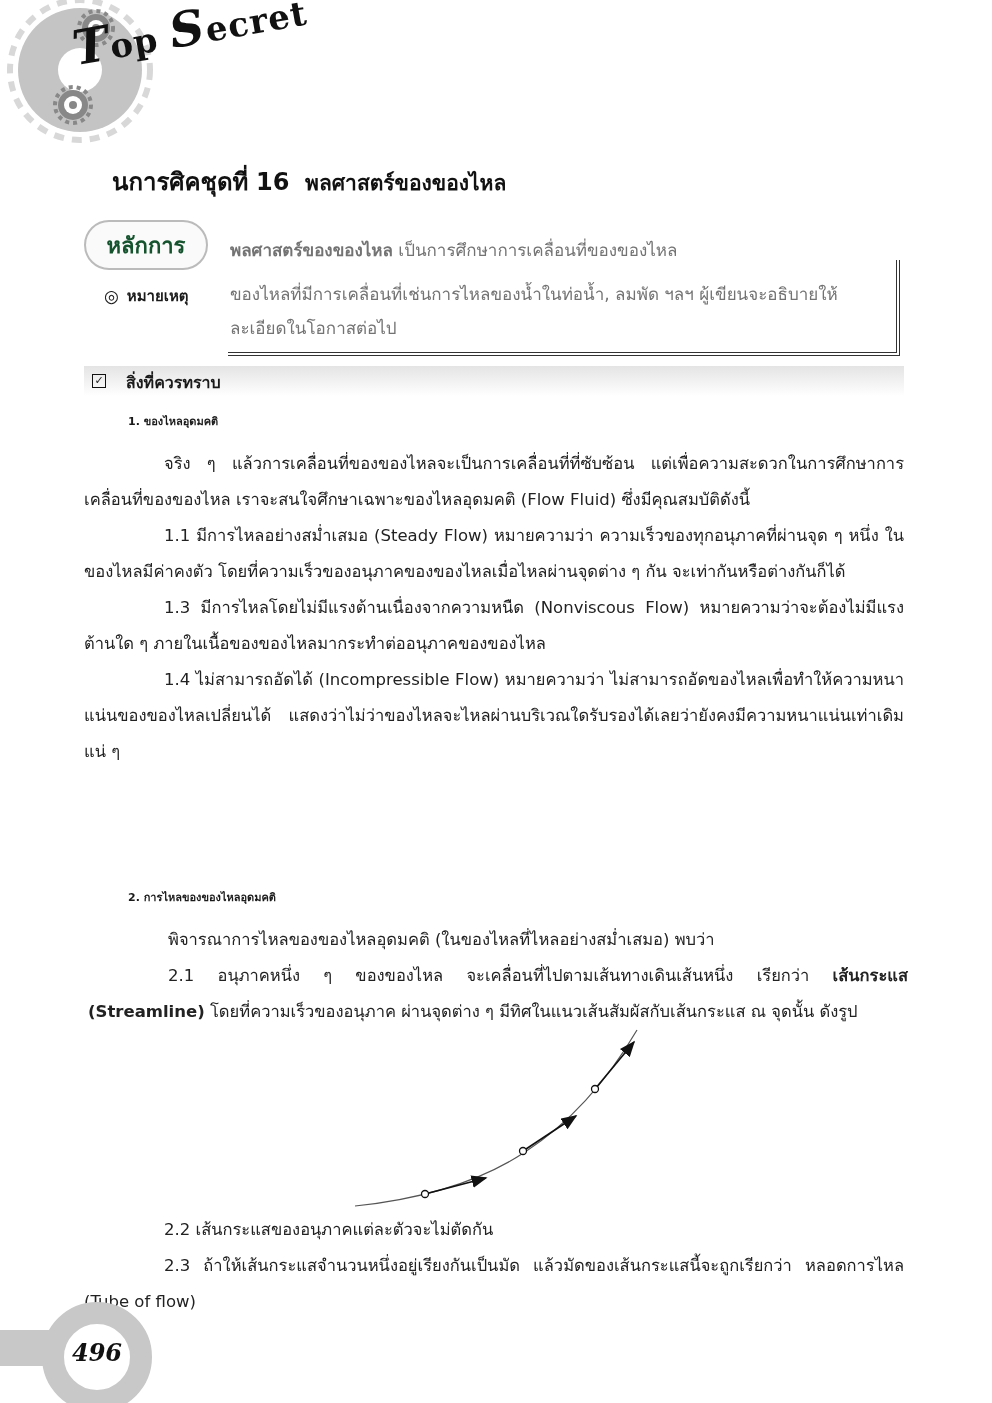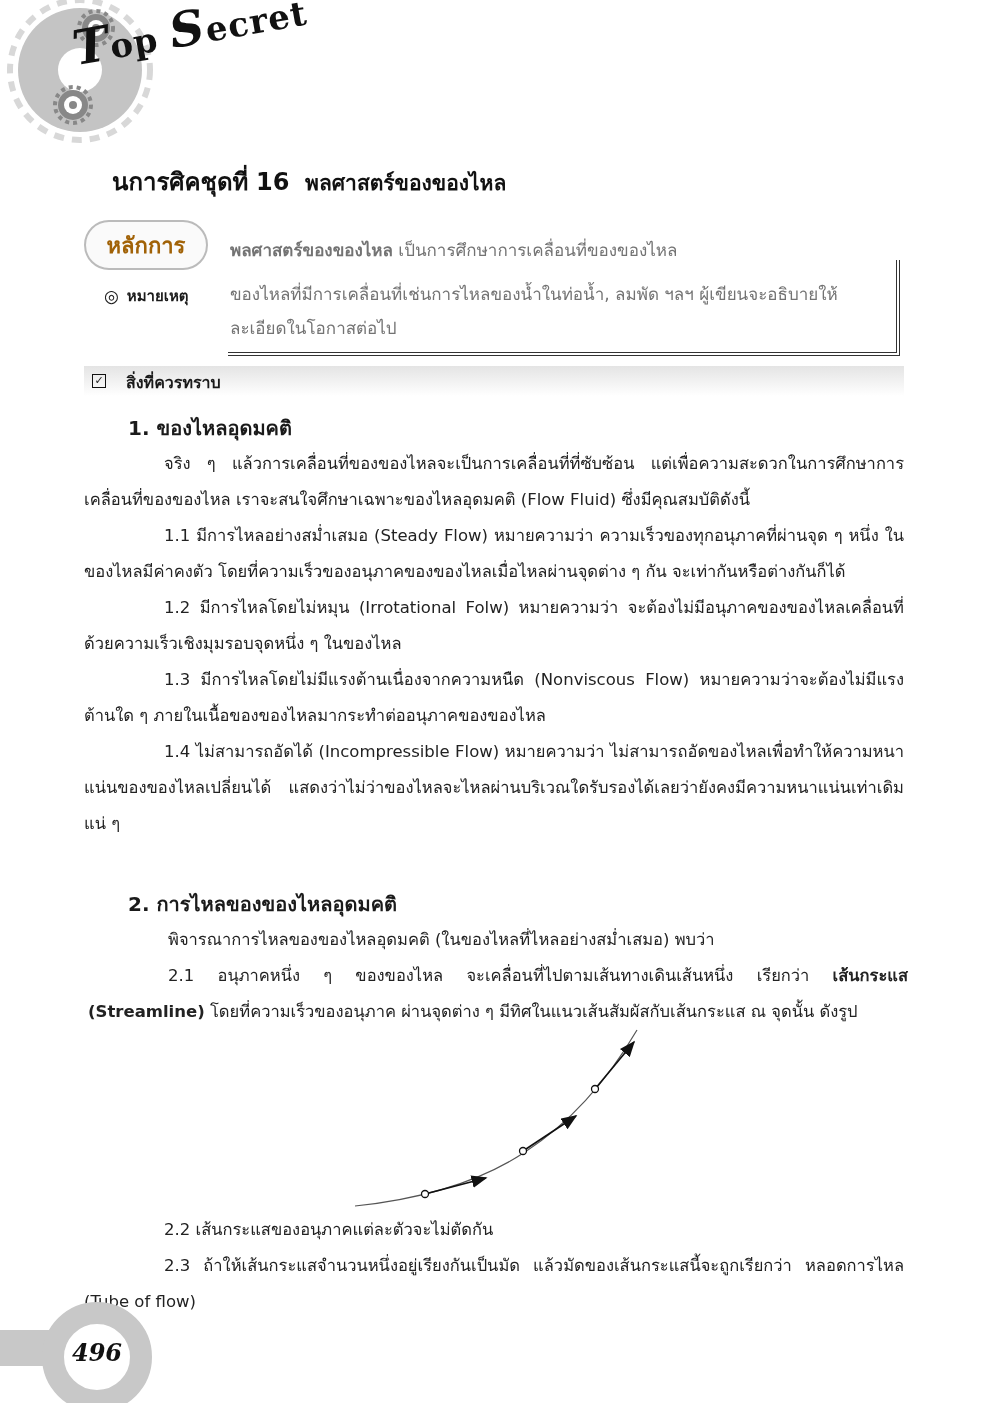--- a/index.html
+++ b/index.html
@@ -7,33 +7,33 @@
          font-family: "DejaVu Sans", "Liberation Sans", sans-serif; color: #1a1a1a; }
   .abs { position: absolute; }
   .logo { left: 0; top: 0; width: 270px; height: 140px; }
   .logo-text { left: 78px; top: 20px; font-family: "DejaVu Serif", serif; font-weight: bold;
                font-size: 34px; color: #111; transform: rotate(-10deg); transform-origin: left bottom; letter-spacing: 1px; }
   .logo-text .big { font-size: 48px; font-style: italic; }
   .chapter-title { left: 112px; top: 162px; font-size: 22px; font-weight: bold; color: #111; white-space: nowrap; }
   .chapter-title .lead { font-family: "DejaVu Sans", sans-serif; font-weight: bold; font-size: 24px; }
   .chapter-title .sub { font-weight: bold; font-size: 21px; margin-left: 8px; }
   .cloud { left: 84px; top: 220px; width: 120px; height: 46px; border: 2px solid #bbb; border-radius: 26px;
-           background: #fafafa; display: flex; align-items: center; justify-content: center; font-size: 22px; font-weight: bold; color: #a16207; }
+           background: #fafafa; display: flex; align-items: center; justify-content: center; font-size: 22px; font-weight: bold; color: #14532d; }
   .note-label { left: 104px; top: 284px; font-size: 15px; font-weight: bold; display: flex; align-items: center; gap: 8px; }
   .note-label .bullseye { font-size: 17px; }
   .def-box { left: 230px; top: 236px; width: 670px; height: 118px; }
   .def-box .frame { position: absolute; right: 0; top: 24px; width: 668px; height: 92px;
                     border-right: 4px double #333; border-bottom: 4px double #333; }
   .line { position: absolute; left: 0; font-size: 17px; white-space: nowrap; color: #737373; }
   .line b { font-weight: bold; }
   .section-bar { left: 84px; top: 366px; width: 820px; height: 30px;
                  background: linear-gradient(to bottom, #e4e4e4, #ffffff); }
   .checkbox { left: 92px; top: 374px; width: 12px; height: 12px; border: 1.5px solid #111; font-size: 11px; line-height: 11px; text-align: center; font-weight: bold; }
   .section-label { left: 126px; top: 370px; font-size: 16px; font-weight: bold; }
-  .heading { font-size: 20px; font-weight: bold; white-space: nowrap; text-align: center; }
+  .heading { font-size: 11px; font-weight: bold; white-space: nowrap; text-align: center; }
   .para { font-size: 16.5px; color: #222; line-height: 36px; width: 820px; }
   .para p { margin: 0; text-align: justify; text-align-last: left; }
   .para p.indent { text-indent: 80px; }
   .page-ring { left: 42px; top: 1302px; width: 110px; height: 110px; border-radius: 50%;
                border: 22px solid #c8c8c8; box-sizing: border-box; background: #fff; }
   .page-bar { left: 0; top: 1330px; width: 58px; height: 36px; background: #c8c8c8; }
   .page-num { left: 64px; top: 1338px; width: 66px; text-align: center; font-family: "DejaVu Serif", serif;
               font-style: italic; font-weight: bold; font-size: 24px; color: #111; }
   svg { overflow: visible; }
 </style>
@@ -92,21 +92,20 @@
 </div>
 
 <div class="abs section-bar"></div>
 <div class="abs checkbox">✓</div>
 <div class="abs section-label">สิ่งที่ควรทราบ</div>
 
 <div class="abs heading" style="left:128px; top:412px;">1.  ของไหลอุดมคติ</div>
 <div class="abs para" style="left:84px; top:446px;">
   <p class="indent">จริง ๆ แล้วการเคลื่อนที่ของของไหลจะเป็นการเคลื่อนที่ที่ซับซ้อน แต่เพื่อความสะดวกในการศึกษาการเคลื่อนที่ของของไหล เราจะสนใจศึกษาเฉพาะของไหลอุดมคติ (Flow Fluid) ซึ่งมีคุณสมบัติดังนี้</p>
   <p class="indent">1.1 มีการไหลอย่างสม่ำเสมอ (Steady Flow) หมายความว่า ความเร็วของทุกอนุภาคที่ผ่านจุด ๆ หนึ่ง ในของไหลมีค่าคงตัว โดยที่ความเร็วของอนุภาคของของไหลเมื่อไหลผ่านจุดต่าง ๆ กัน จะเท่ากันหรือต่างกันก็ได้</p>
-  <p class="indent">1.2 มีการไหลโดยไม่หมุน (Irrotational Folw) หมายความว่า จะต้องไม่มีอนุภาคของของไหลเคลื่อนที่ด้วยความเร็วเชิงมุมรอบจุดหนึ่ง ๆ ในของไหล</p>
   <p class="indent">1.3 มีการไหลโดยไม่มีแรงต้านเนื่องจากความหนืด (Nonviscous Flow) หมายความว่าจะต้องไม่มีแรงต้านใด ๆ ภายในเนื้อของของไหลมากระทำต่ออนุภาคของของไหล</p>
   <p class="indent">1.4 ไม่สามารถอัดได้ (Incompressible Flow) หมายความว่า ไม่สามารถอัดของไหลเพื่อทำให้ความหนาแน่นของของไหลเปลี่ยนได้ แสดงว่าไม่ว่าของไหลจะไหลผ่านบริเวณใดรับรองได้เลยว่ายังคงมีความหนาแน่นเท่าเดิมแน่ ๆ</p>
 </div>
 
 <div class="abs heading" style="left:128px; top:888px;">2.  การไหลของของไหลอุดมคติ</div>
 <div class="abs para" style="left:88px; top:922px;">
   <p class="indent">พิจารณาการไหลของของไหลอุดมคติ (ในของไหลที่ไหลอย่างสม่ำเสมอ) พบว่า</p>
   <p class="indent"><span>2.1 อนุภาคหนึ่ง ๆ  ของของไหล  จะเคลื่อนที่ไปตามเส้นทางเดินเส้นหนึ่ง  เรียกว่า </span><b>เส้นกระแส</b> <b>(Streamline)</b><span> โดยที่ความเร็วของอนุภาค ผ่านจุดต่าง ๆ มีทิศในแนวเส้นสัมผัสกับเส้นกระแส ณ จุดนั้น ดังรูป</span></p>
 </div>
 

